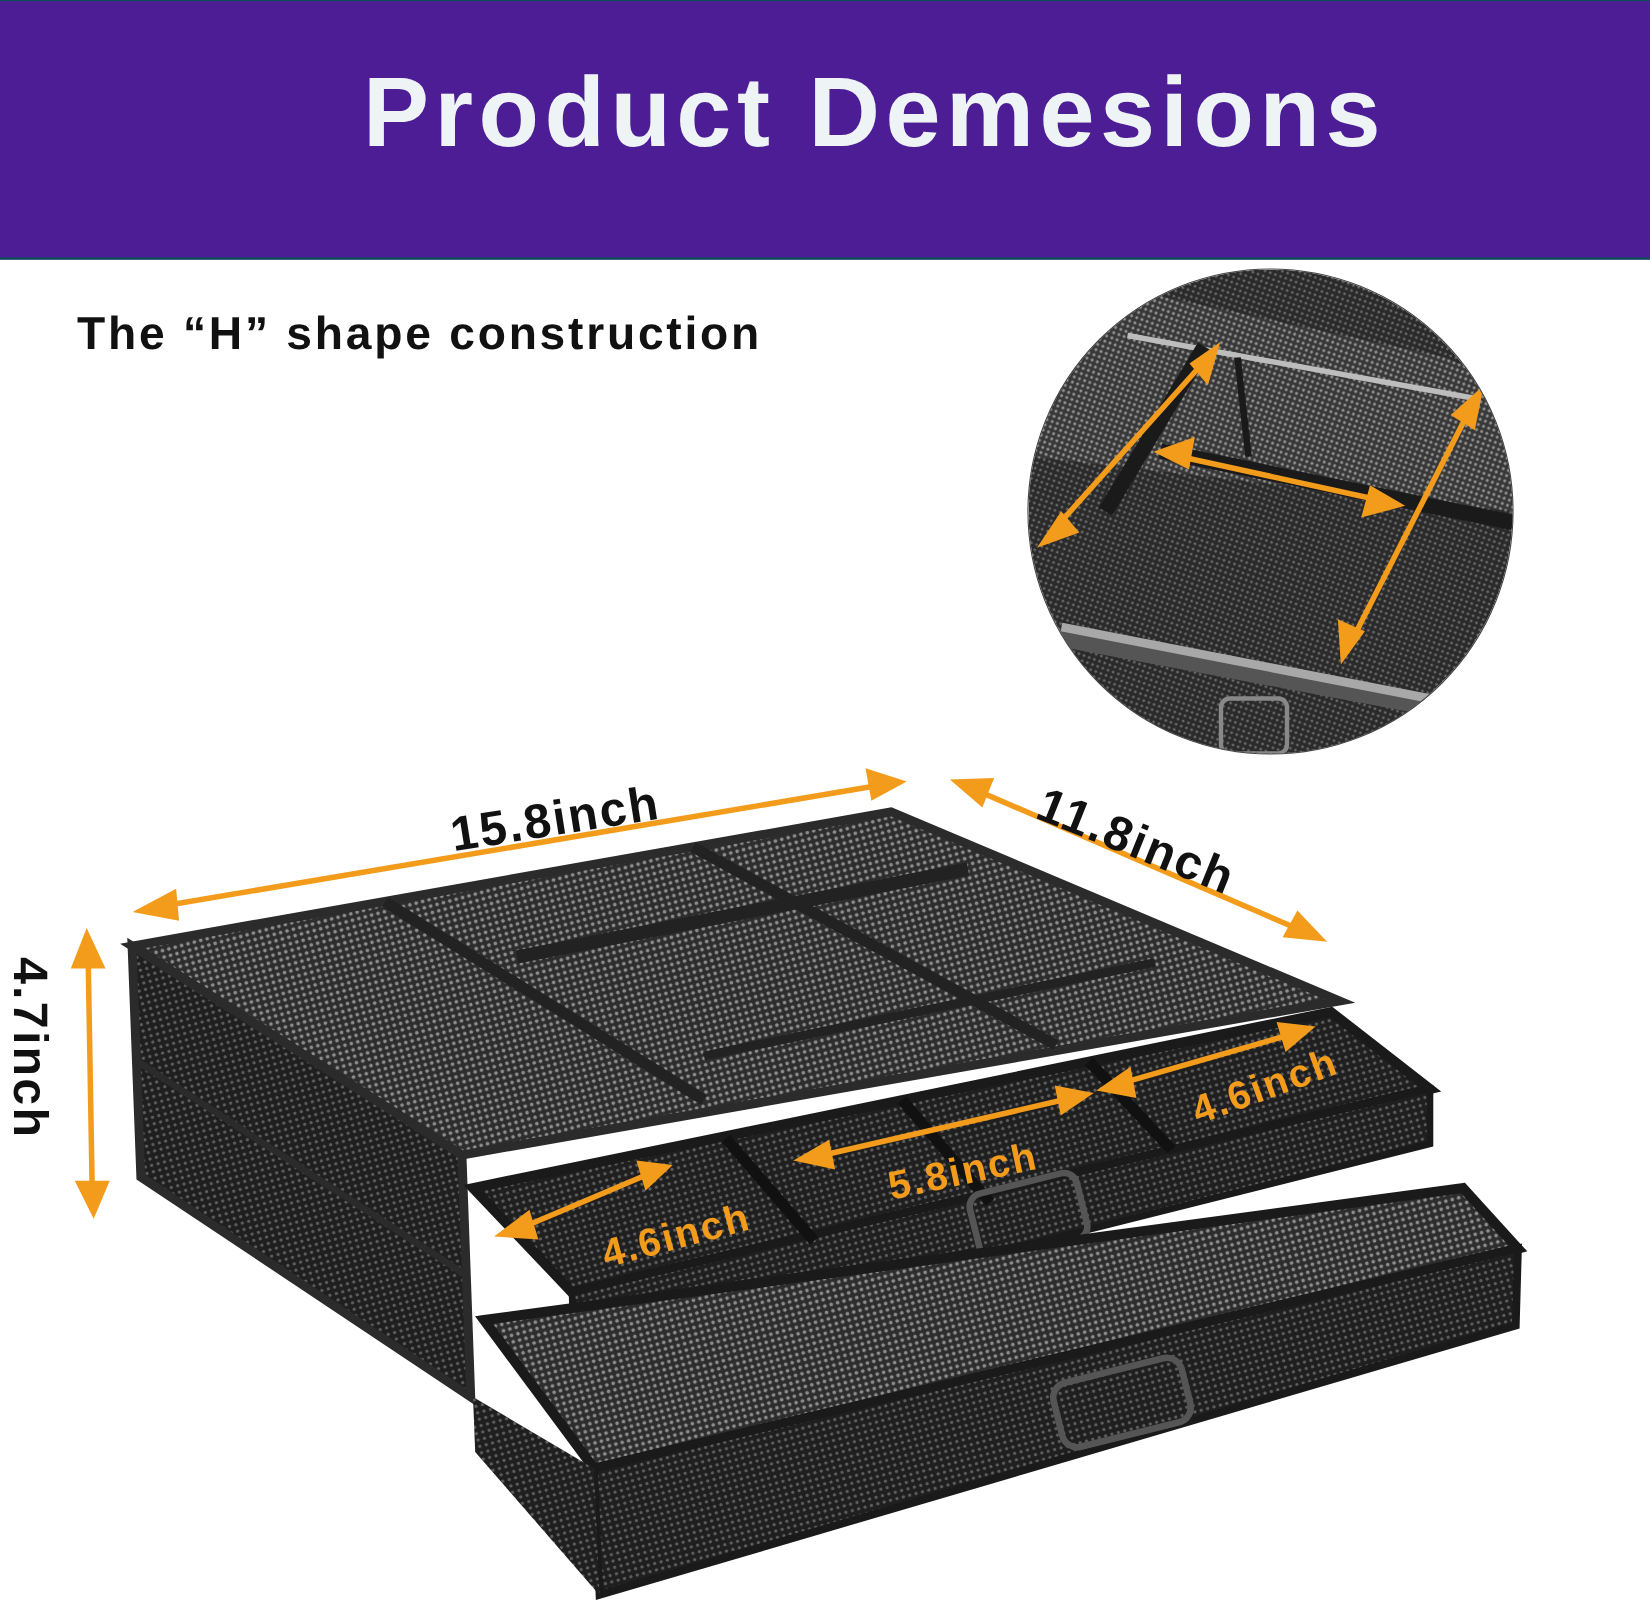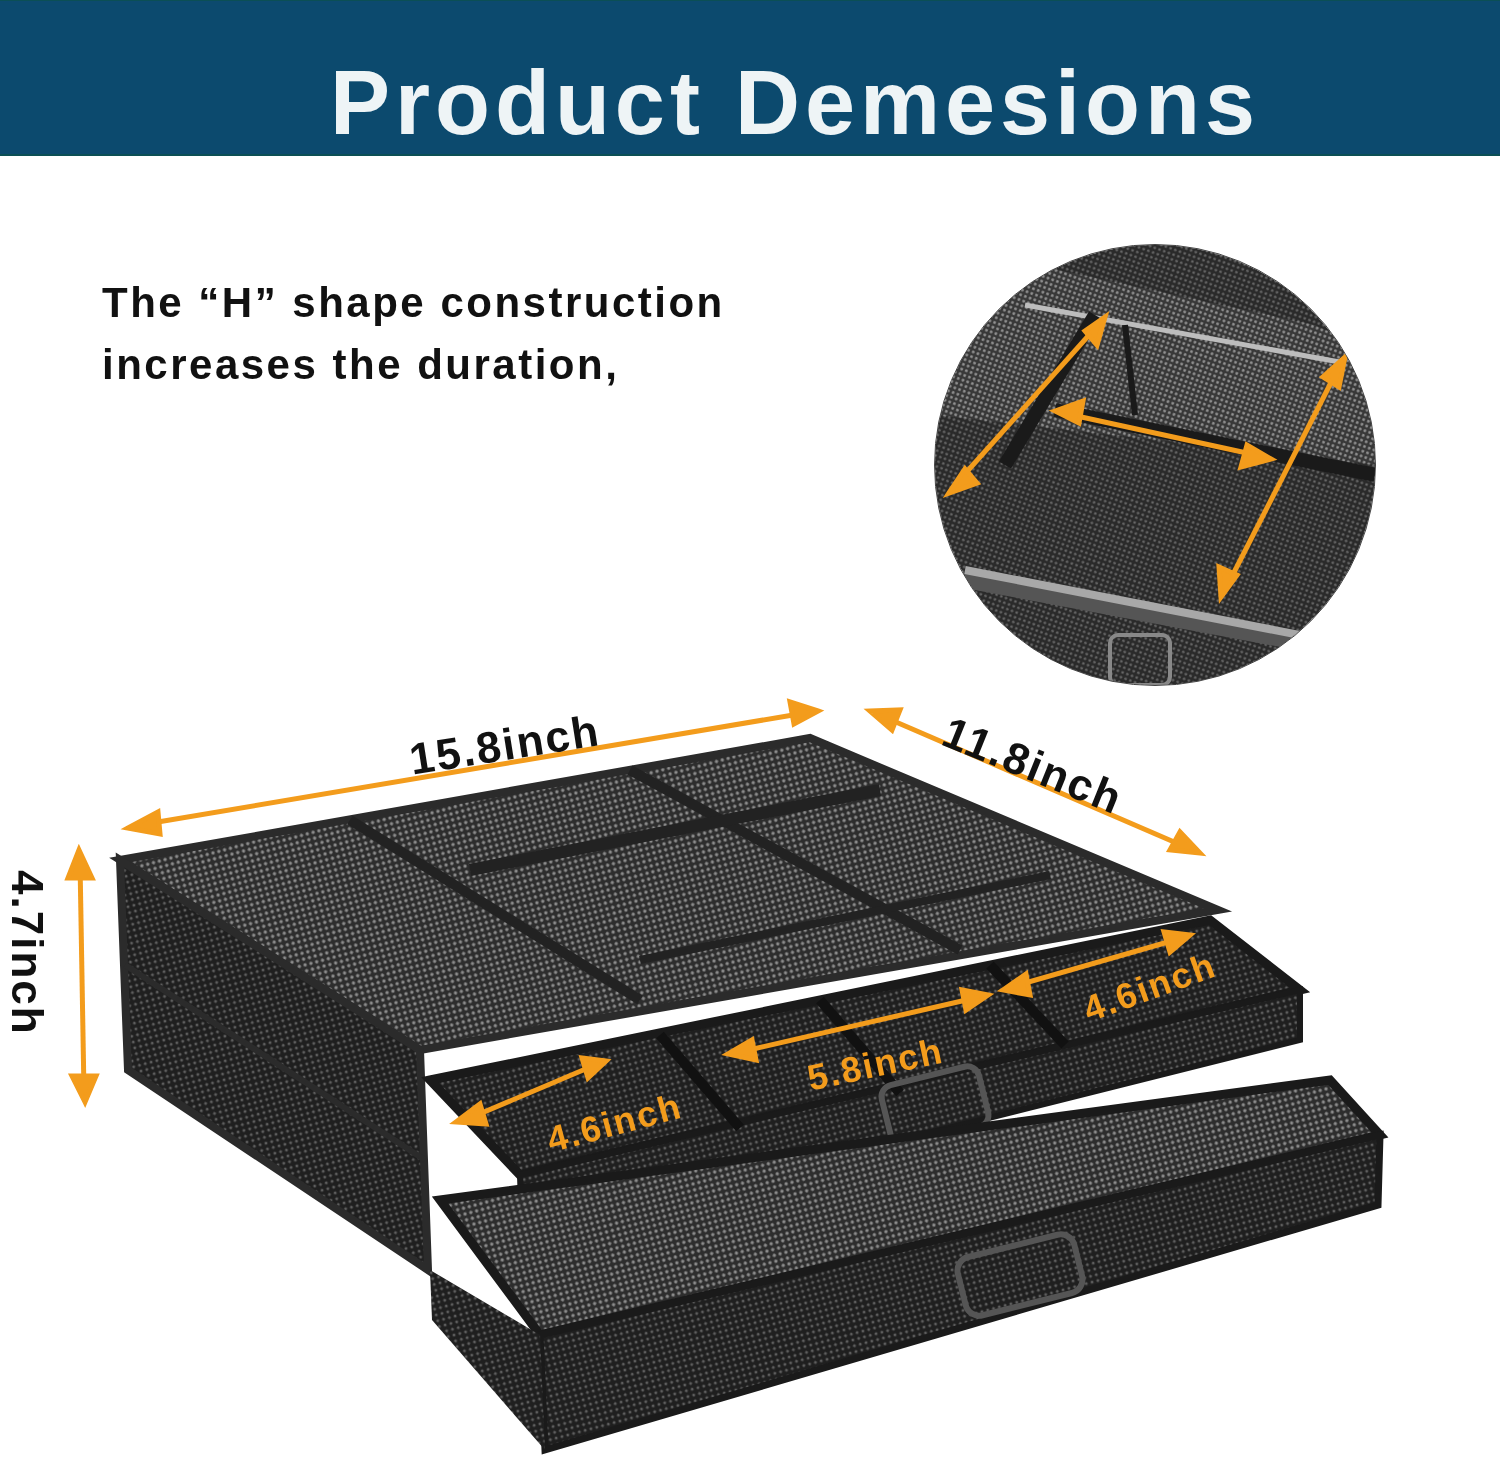--- a/index.html
+++ b/index.html
@@ -1,32 +1,32 @@
 <!DOCTYPE html>
 <html><head>
 <meta charset="utf-8">
 <style>
   html, body { margin: 0; padding: 0; }
   body {
     width: 1500px; height: 1466px; background: #ffffff; position: relative; overflow: hidden;
     font-family: "Liberation Sans", "DejaVu Sans", sans-serif;
   }
   .banner {
-    position: absolute; left: 0; top: 0; width: 1500px; height: 156px;
-    background: #0c4a6e; border-bottom: 2px solid #0b4f55; border-top: 1px solid #0b4f55;
+    position: absolute; left: 0; top: 0; width: 1500px; height: 236px;
+    background: #4c1d95; border-bottom: 2px solid #0b4f55; border-top: 1px solid #0b4f55;
     box-sizing: border-box;
   }
   .banner-title {
     position: absolute; left: 0; top: 52px; width: 1590px; text-align: center;
     color: #eef4f6; font-weight: bold; font-size: 90px; letter-spacing: 5px;
     line-height: 100px; white-space: nowrap;
   }
   .desc {
     position: absolute; left: 65px; top: 272px; color: #111; font-weight: bold;
-    font-size: 42px; letter-spacing: 2.5px; line-height: 62px; margin-left: 32px;
+    font-size: 42px; letter-spacing: 2.5px; line-height: 62px;
   }
   .desc .line { display: block; white-space: nowrap; }
   .desc .line1 { padding-left: 5px; }
   .desc .line2 { padding-left: 5px; }
   .zoom-circle {
     position: absolute; left: 934px; top: 244px; width: 442px; height: 442px;
     border-radius: 50%; border: 1.5px solid #444; overflow: hidden; background: #fff;
     box-sizing: border-box;
   }
   .product { position: absolute; left: 0; top: 0; width: 1500px; height: 1466px; }
@@ -38,21 +38,20 @@
 </style>
 </head>
 <body>
 
 <div class="banner">
   <div class="banner-title">Product Demesions</div>
 </div>
 
 <div class="desc">
   <span class="line line1">The “H” shape construction</span>
-  <span class="line line2">increases the duration,</span>
 </div>
 
 <div class="zoom-circle">
   <svg width="442" height="442" viewBox="0 0 442 442">
     <defs>
       <pattern id="meshA" width="5" height="5" patternUnits="userSpaceOnUse" patternTransform="rotate(20)">
         <rect width="5" height="5" fill="#2a2a2a"></rect>
         <circle cx="2.5" cy="2.5" r="1.3" fill="#6a6a6a"></circle>
       </pattern>
       <pattern id="meshB" width="5" height="5" patternUnits="userSpaceOnUse" patternTransform="rotate(20)">

